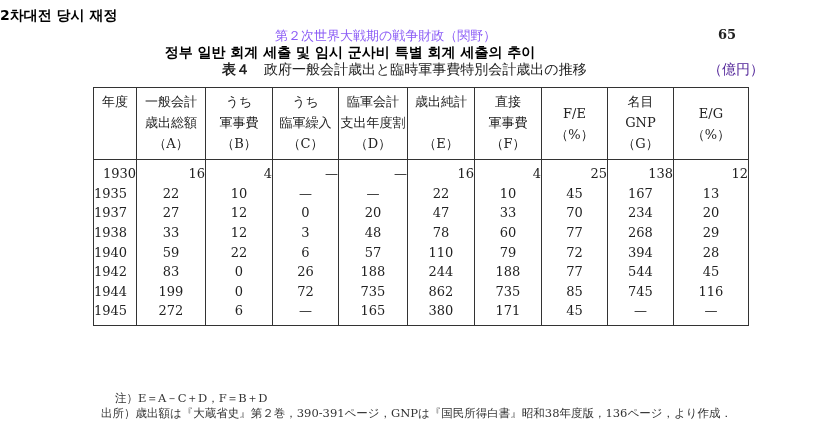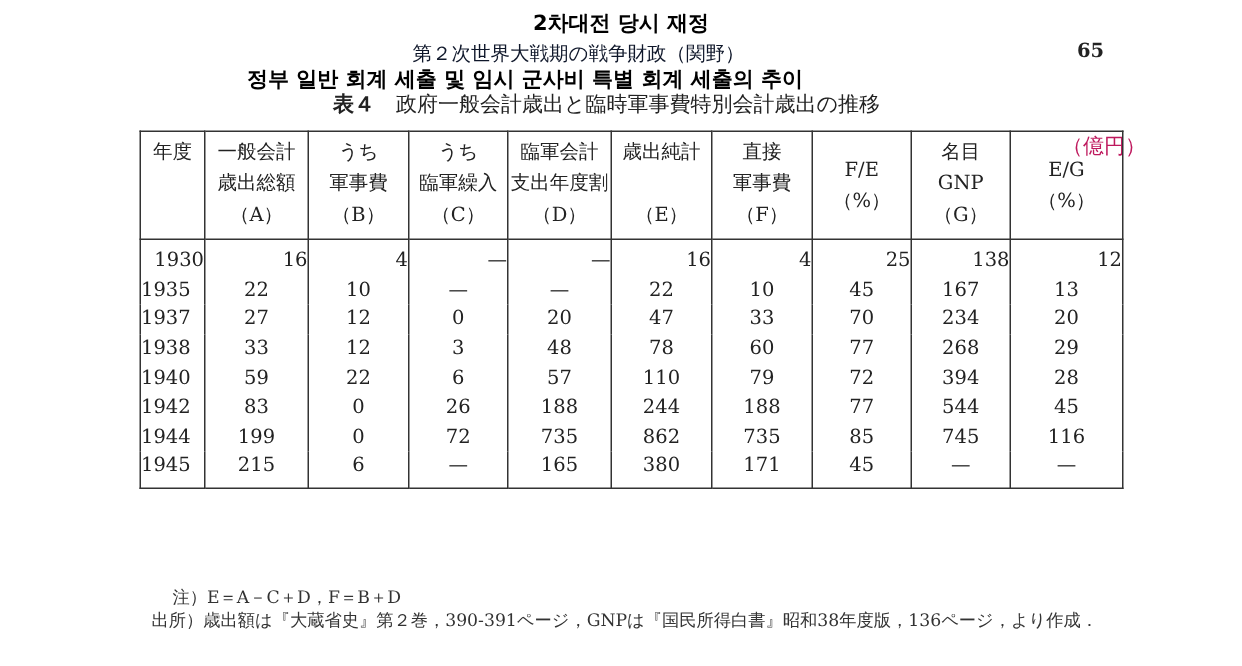--- a/index.html
+++ b/index.html
@@ -1,26 +1,26 @@
 <!DOCTYPE html>
 <html><head>
 <meta charset="utf-8">
 <style>
   html, body { margin: 0; padding: 0; background: #ffffff; }
   body { width: 828px; height: 444px; position: relative; overflow: hidden;
          font-family: "DejaVu Serif", "Liberation Serif", serif; color: #1a1a1a; }
   .abs { position: absolute; white-space: nowrap; }
   .ko { font-family: "DejaVu Sans", "Liberation Sans", sans-serif; font-weight: bold; color: #000; }
-  #kr-title { left: 0; width: 828px; text-align: center; top: 7px; font-size: 14px; }
-  #jp-running { left: 275px; top: 27px; font-size: 13px; color: #0f172a; }
+  #kr-title { left: 0; width: 828px; top: 7px; font-size: 14px; }
+  #jp-running { left: 275px; top: 27px; font-size: 13px; color: #8b5cf6; }
   #page-num { left: 718px; top: 27px; font-size: 13px; font-weight: bold; color: #222; }
   #kr-subtitle { left: 0; width: 700px; text-align: center; top: 44px; font-size: 14px; }
   #table-caption { left: 222px; top: 61px; font-size: 14px; color: #222; }
   #table-caption .lbl { font-weight: bold; margin-right: 14px; }
-  #unit { left: 708px; top: 61px; font-size: 14px; color: #be185d; margin-top: 28px; }
+  #unit { left: 708px; top: 61px; font-size: 14px; color: #4c1d95; }
 
   table.fin { position: absolute; left: 93px; top: 87px; border-collapse: collapse;
               font-size: 13px; color: #222; }
   table.fin th, table.fin td { border-left: 1.5px solid #333; border-right: 1.5px solid #333; padding: 0; }
   table.fin thead th { border-top: 1.5px solid #333; border-bottom: 1.5px solid #333;
                        font-weight: normal; height: 68px; vertical-align: top; text-align: center; line-height: 21px; padding-top: 3px; }
   table.fin tbody td { height: 19.6px; line-height: 19px; }
   table.fin tbody tr:first-child td { padding-top: 4px; text-align: right; }
   table.fin tbody tr:last-child td { border-bottom: 1.5px solid #333; padding-bottom: 4px; }
   th.mid { vertical-align: middle !important; padding-top: 0 !important; }
@@ -186,21 +186,21 @@
         <td class="num">72</td>
         <td class="num">735</td>
         <td class="num">862</td>
         <td class="num">735</td>
         <td class="num">85</td>
         <td class="num">745</td>
         <td class="num">116</td>
       </tr>
       <tr>
         <td class="yr">1945</td>
-        <td class="num">215</td>
+        <td class="num">272</td>
         <td class="num">6</td>
         <td class="num">—</td>
         <td class="num">165</td>
         <td class="num">380</td>
         <td class="num">171</td>
         <td class="num">45</td>
         <td class="num">—</td>
         <td class="num">—</td>
       </tr>
     </tbody>

